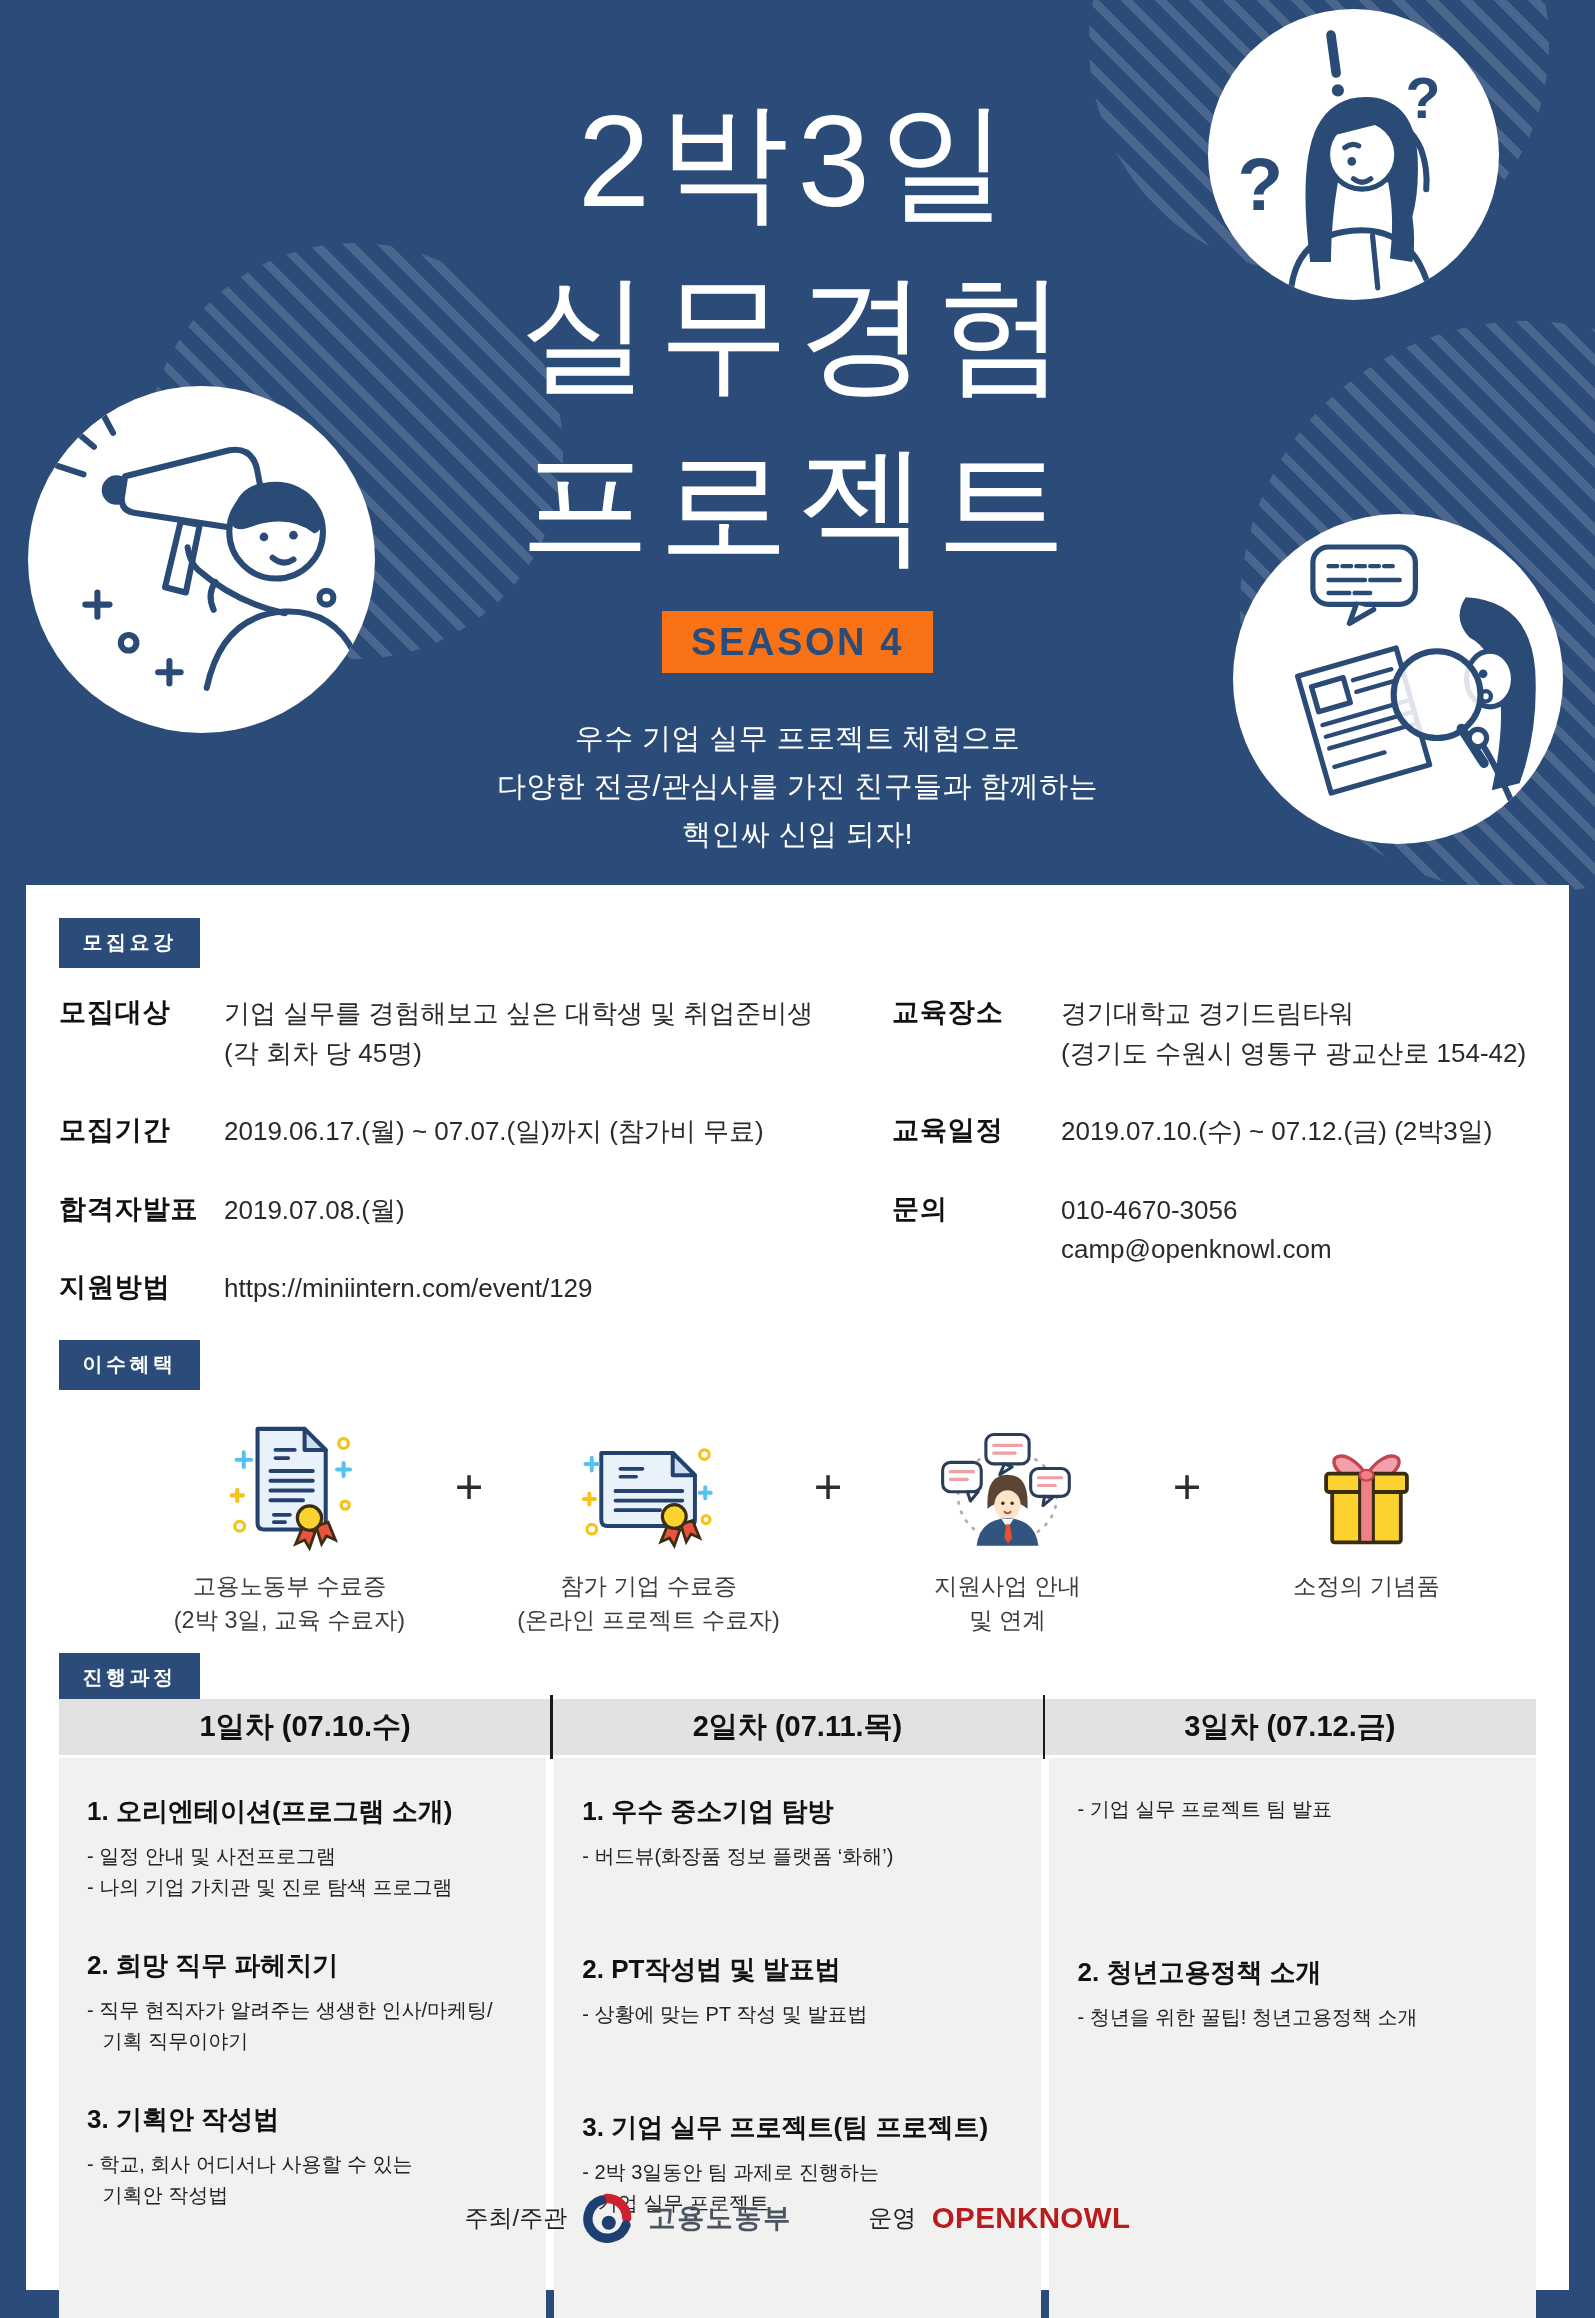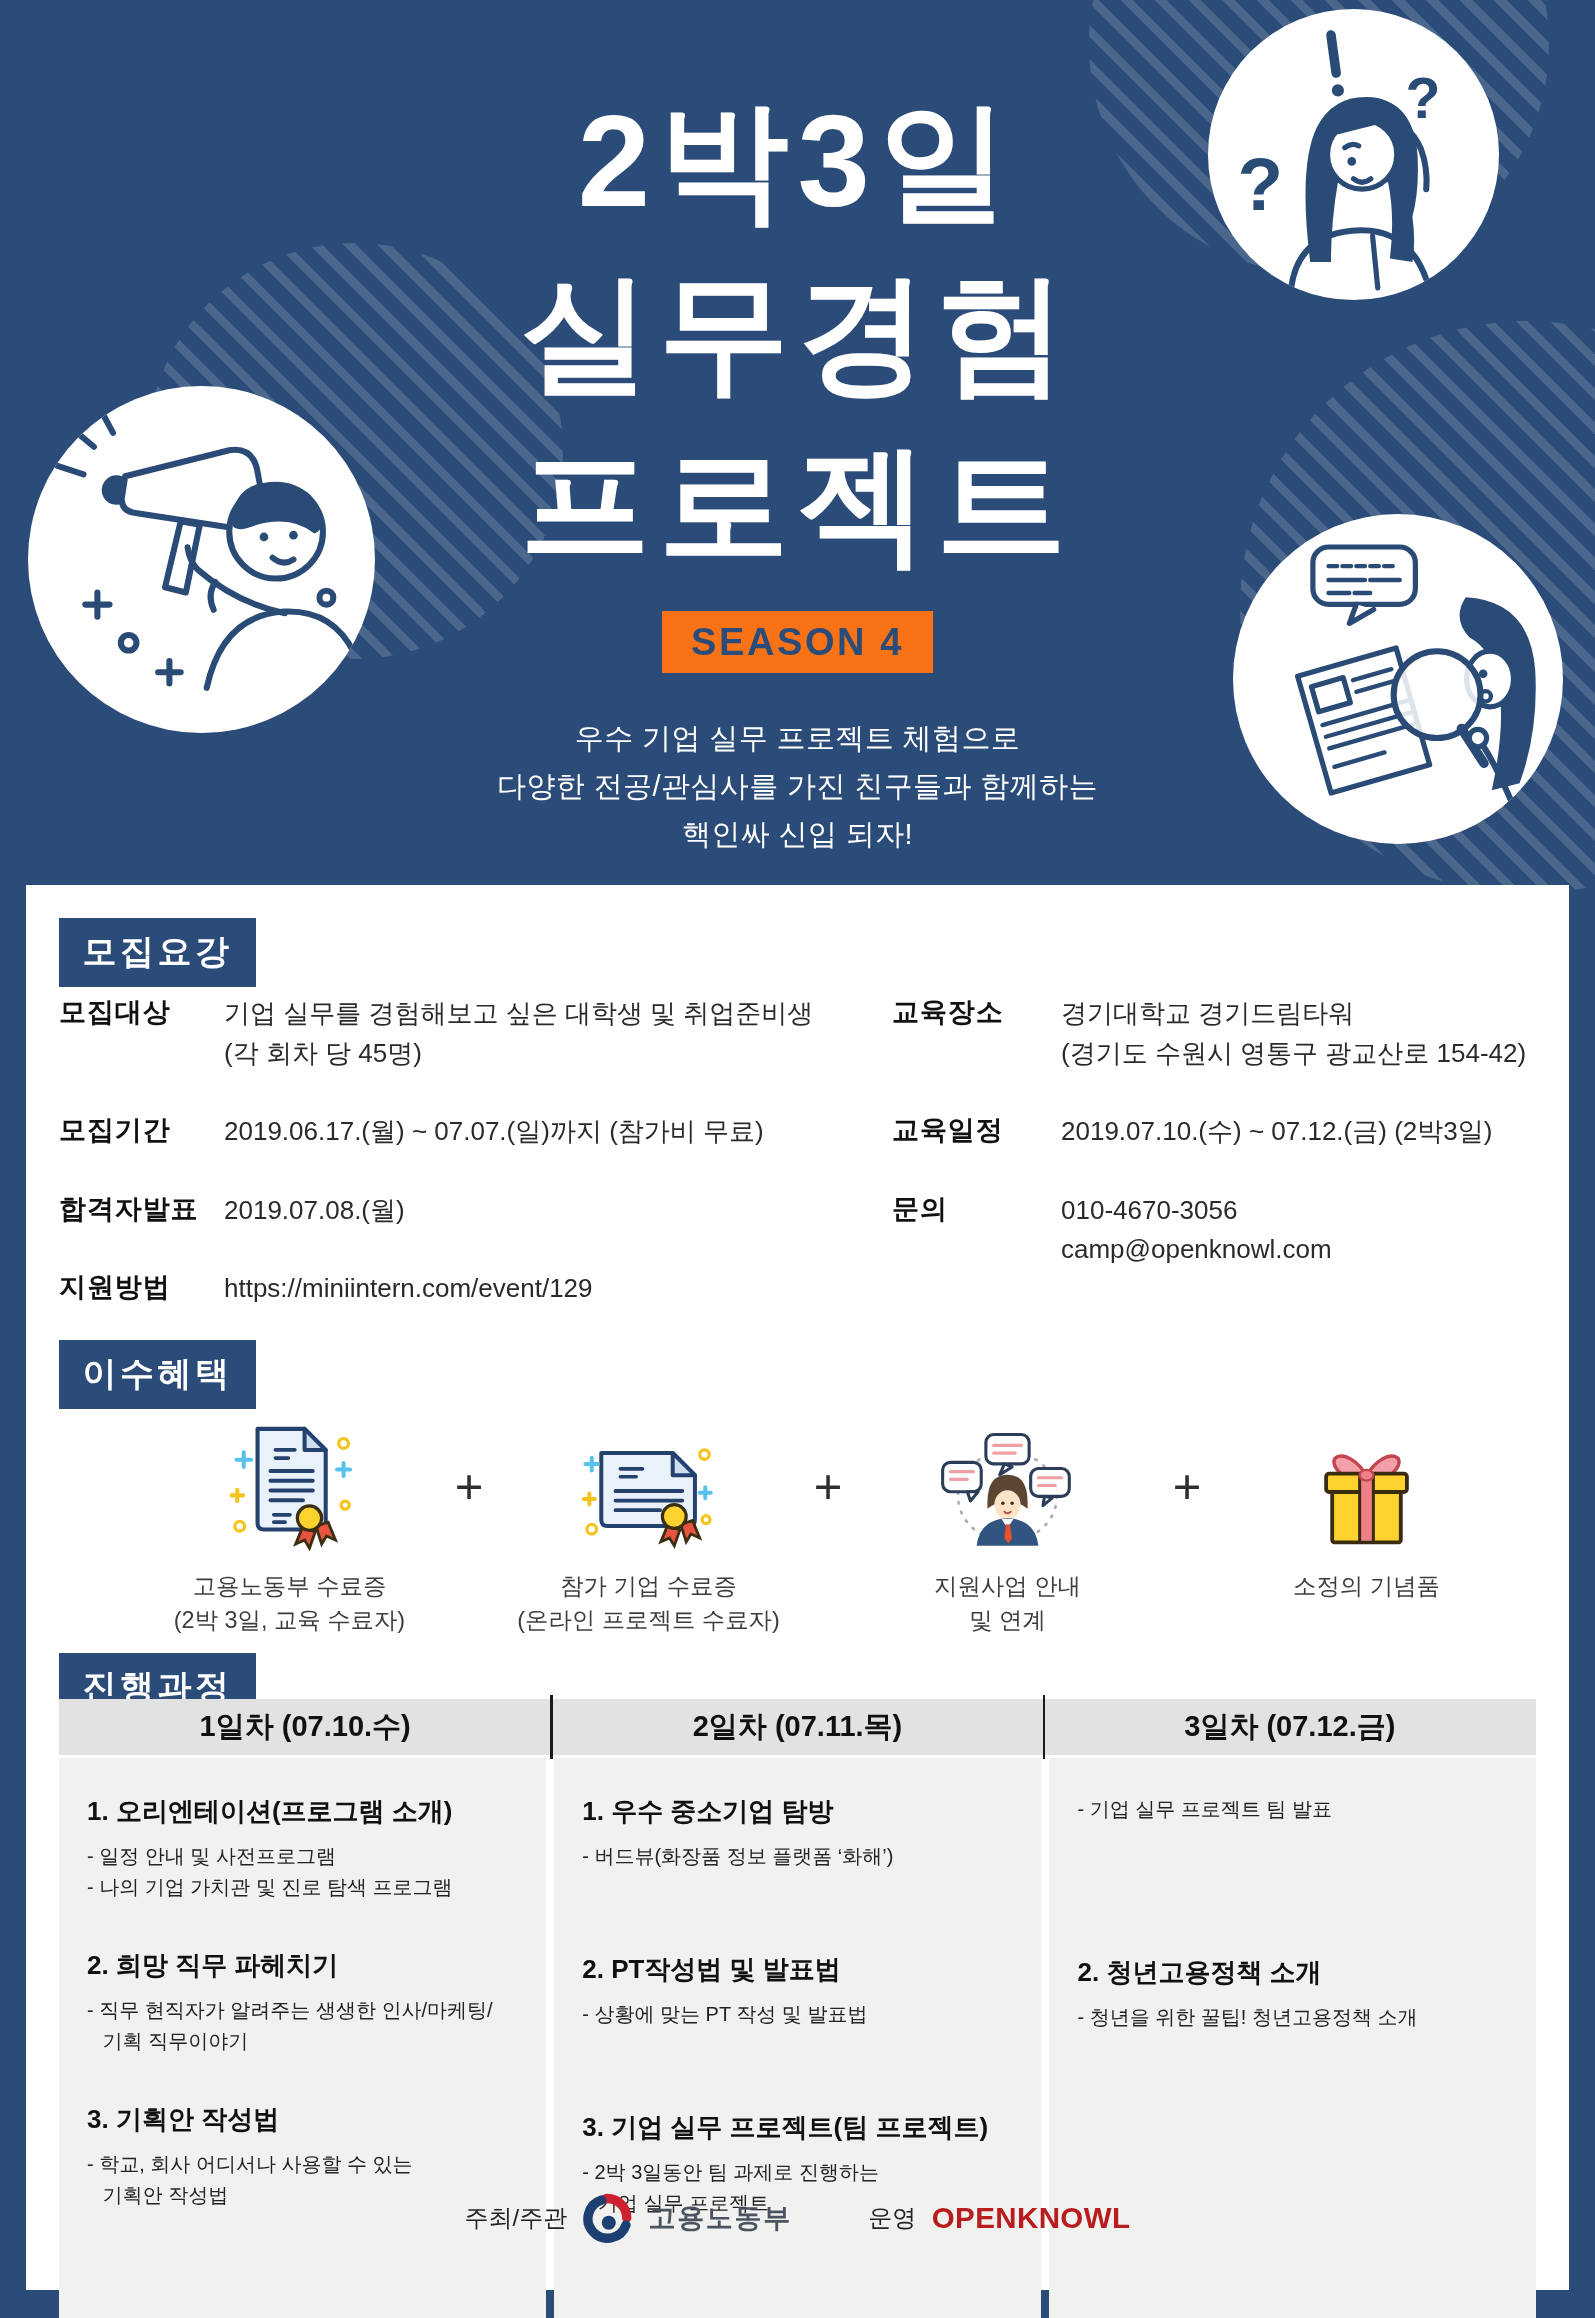--- a/index.html
+++ b/index.html
@@ -16,31 +16,31 @@
   .s-topright{ left:1089px; top:-186px; width:460px; height:460px; }
   .s-right   { left:1240px; top:321px;  width:573px; height:573px; }
   
   .illu-circle { position:absolute; background:#ffffff; border-radius:50%; overflow:hidden; }
   .c-left    { left:28px;   top:386px; width:347px; height:347px; }
   .c-topright{ left:1208px; top:8.7px;  width:291px; height:291px; }
   .c-right   { left:1233px; top:514px; width:330px; height:330px; }
   .illu-circle svg { width:100%; height:100%; display:block; }
 
   .title { position:absolute; top:76px; left:0; width:100%; text-align:center;
-    color:#ffffff; font-weight:700; font-size:130px; line-height:1.32; letter-spacing:8.7px; }
+    color:#ffffff; font-weight:400; font-size:130px; line-height:1.32; letter-spacing:8.7px; }
   .season { position:absolute; top:611px; left:50%; transform:translateX(-50%);
     background:#f97316; color:#2b4c78; font-weight:800; font-size:38px;
     padding:9.5px 29.5px; letter-spacing:2.6px; }
   .desc { position:absolute; top:715px; left:0; width:100%; text-align:center;
     color:#ffffff; font-size:29px; line-height:1.65; font-weight:500; letter-spacing:0.4px; }
 
   .panel { position:absolute; left:26px; top:885px; width:1543px; height:1405px; background:#ffffff; }
 
   .sec-badge { position:absolute; left:33px; display:inline-block; background:#2b4c78; color:#ffffff;
-    font-weight:800; font-size:34px; padding:11.3px 23.4px; letter-spacing:3.5px; }
+    font-weight:800; font-size:20px; padding:11.3px 23.4px; letter-spacing:3.5px; }
   .badge-recruit { top:33px; }
   .badge-benefit { top:455px; }
   .badge-process { top:768px; }
 
   .info-grid { position:absolute; top:109px; left:33px; right:33px; display:flex; }
   .info-col-left  { width:833px; }
   .info-col-right { flex:1; }
   .info-row { display:flex; margin-bottom:39px; }
   .info-label { min-width:165px; font-weight:800; font-size:27px; color:#111; letter-spacing:0.9px; }
   .info-col-right .info-label { min-width:143px; margin-right:26px; }

